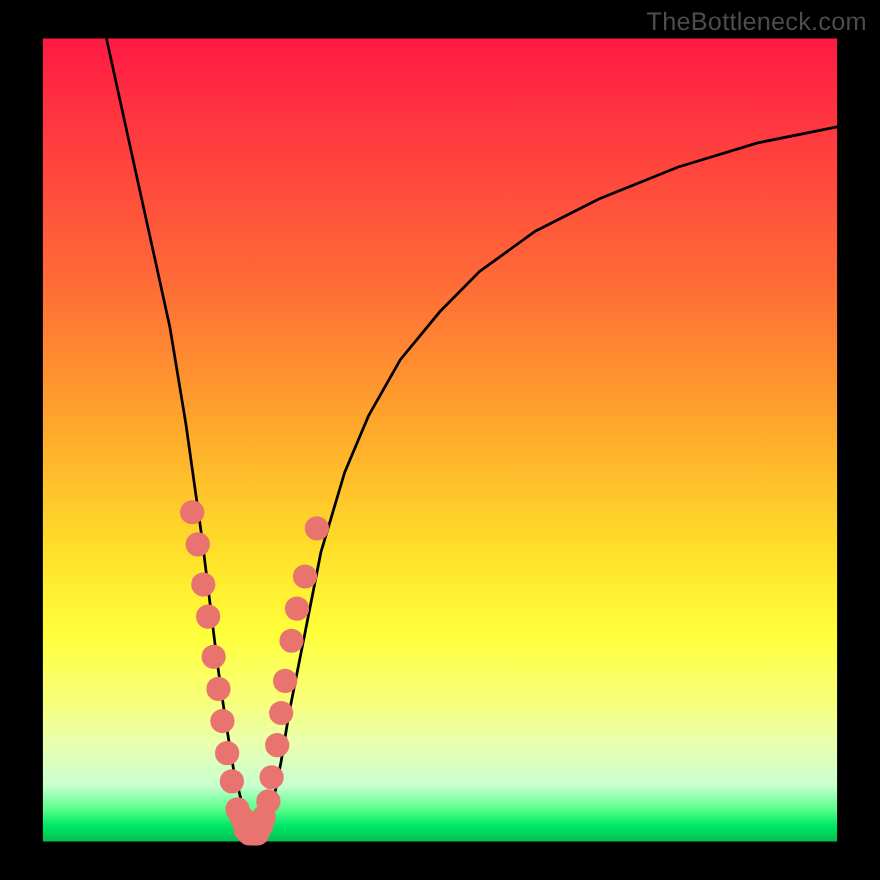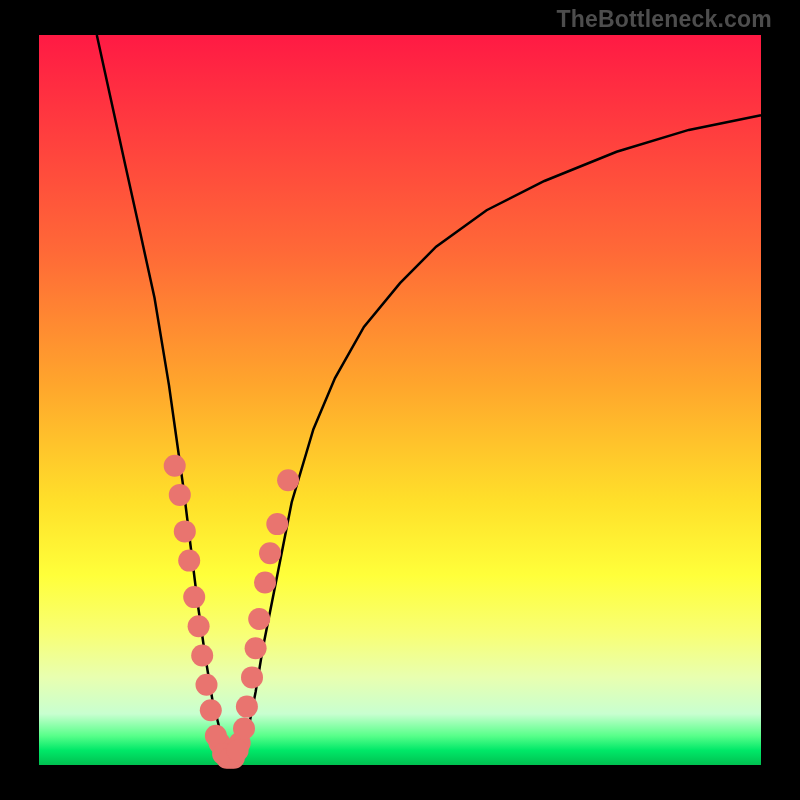--- a/index.html
+++ b/index.html
@@ -38,24 +38,24 @@
       #e8ffb0 88%,
       #c8ffd0 93%,
       #58ff8a 96%,
       #00e868 98%,
       #00c050 100%
     );
   }
   .watermark {
     position: absolute;
     top: 6px;
-    right: 28px;
+    right: 12px;
     color: #4d4d4d;
     font-size: 23px;
-    font-weight: 700;
+    font-weight: 400;
     letter-spacing: 0.2px;
     user-select: none;
     text-align: right;
   }
   svg.curve {
     position: absolute;
     left: 0;
     top: 0;
     width: 722px;
     height: 730px;

